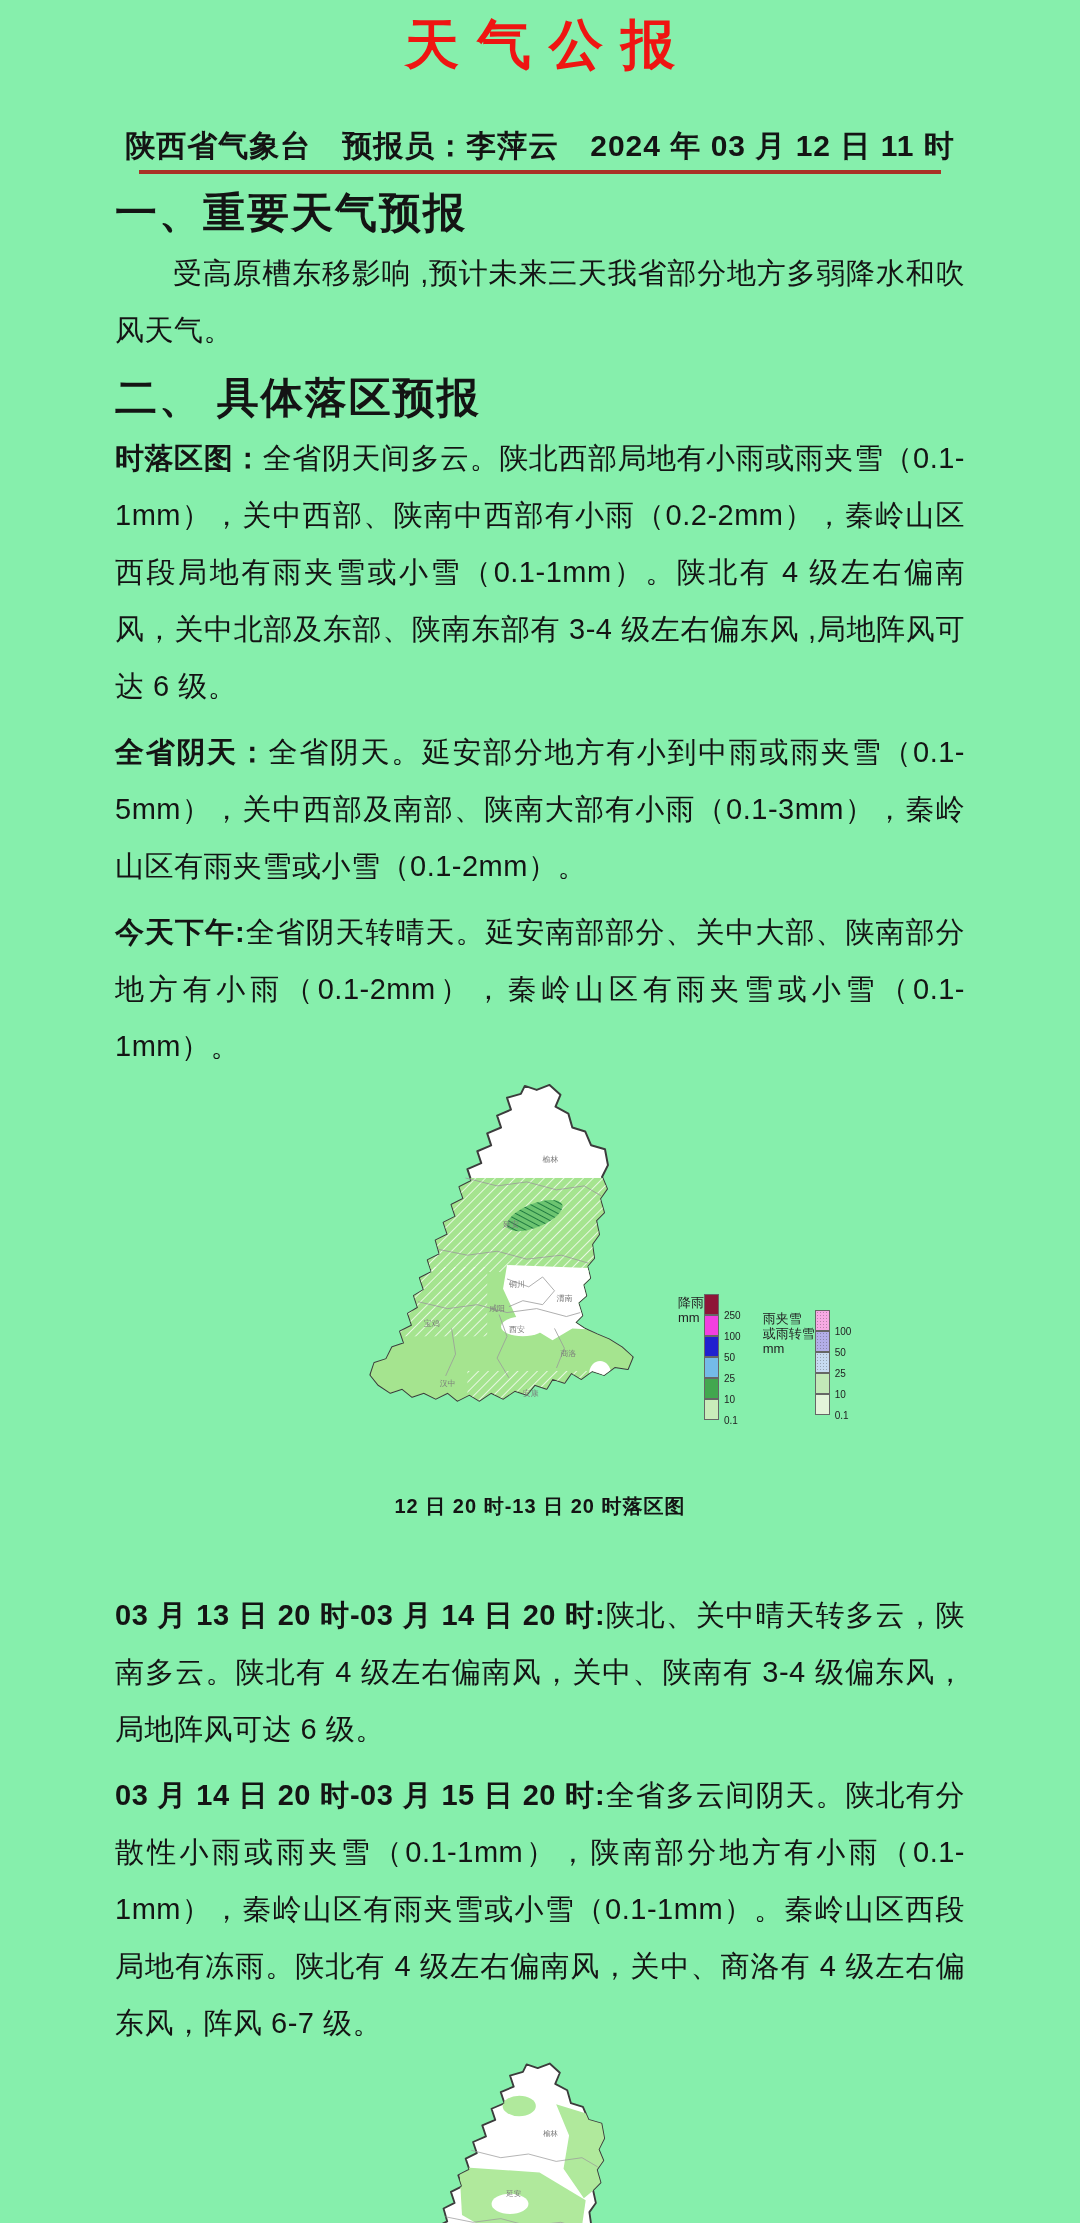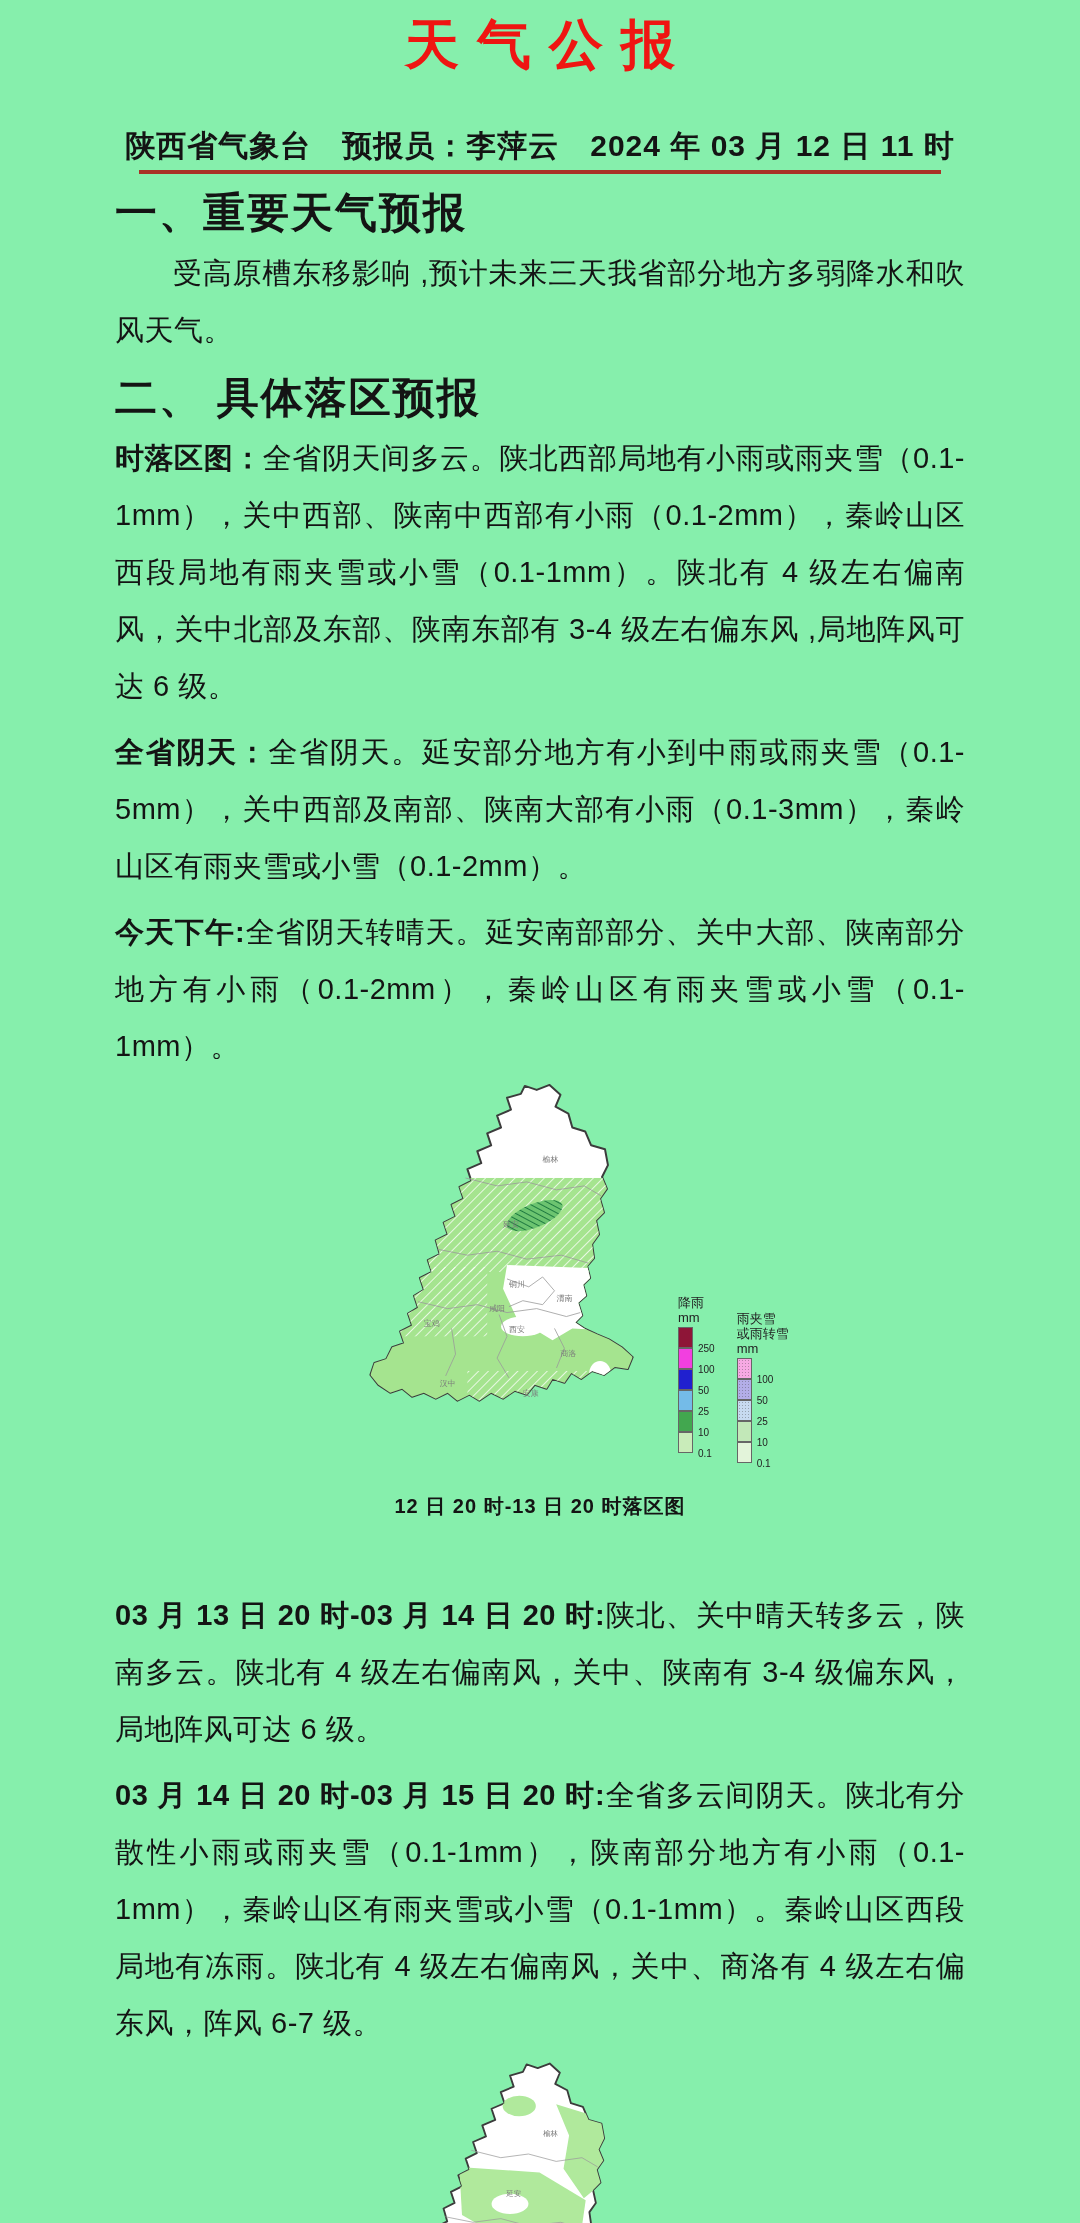--- a/index.html
+++ b/index.html
@@ -67,21 +67,21 @@
     left:348px; top:0;
     width:318px; height:386px;
   }
   .map-block.second .map-svg { left:360px; top:-4px; width:300px; height:360px; }
   .legend-wrap {
     position:absolute;
     left:678px; top:216px;
     display:flex;
     align-items:flex-start;
   }
-  .legend-col { display:flex; flex-direction:column; }
+  .legend-col { display:flex; flex-direction:row; }
   .legend-col.sleet { margin-left:22px; margin-top:16px; }
   .legend-title {
     font-size:13px;
     line-height:15px;
     color:#222;
     margin-bottom:3px;
     white-space:nowrap;
   }
   .legend-bar { display:flex; flex-direction:column; }
   .legend-seg { display:flex; height:21px; }
@@ -126,21 +126,21 @@
   <hr class="subtitle-rule">
 
   <div class="content">
 
     <div class="sec-heading">一、重要天气预报</div>
 
     <p class="para indent">受高原槽东移影响 ,预计未来三天我省部分地方多弱降水和吹风天气。</p>
 
     <div class="sec-heading">二、 具体落区预报</div>
 
-    <p class="para"><span class="lead">时落区图：</span><span>全省阴天间多云。陕北西部局地有小雨或雨夹雪（0.1-1mm），关中西部、陕南中西部有小雨（0.1-2mm），秦岭山区西段局地有雨夹雪或小雪（0.1-1mm）。陕北有 4 级左右偏南风，关中北部及东部、陕南东部有 3-4 级左右偏东风 ,局地阵风可达 6 级。</span></p>
+    <p class="para"><span class="lead">时落区图：</span><span>全省阴天间多云。陕北西部局地有小雨或雨夹雪（0.1-1mm），关中西部、陕南中西部有小雨（0.2-2mm），秦岭山区西段局地有雨夹雪或小雪（0.1-1mm）。陕北有 4 级左右偏南风，关中北部及东部、陕南东部有 3-4 级左右偏东风 ,局地阵风可达 6 级。</span></p>
 
     <p class="para"><span class="lead">全省阴天：</span><span>全省阴天。延安部分地方有小到中雨或雨夹雪（0.1-5mm），关中西部及南部、陕南大部有小雨（0.1-3mm），秦岭山区有雨夹雪或小雪（0.1-2mm）。</span></p>
 
     <p class="para"><span class="lead">今天下午:</span><span>全省阴天转晴天。延安南部部分、关中大部、陕南部分地方有小雨（0.1-2mm），秦岭山区有雨夹雪或小雪（0.1-1mm）。</span></p>
 
   </div>
 
   <div class="map-block">
     <svg class="map-svg" viewBox="0 0 300 390">
       <defs>

